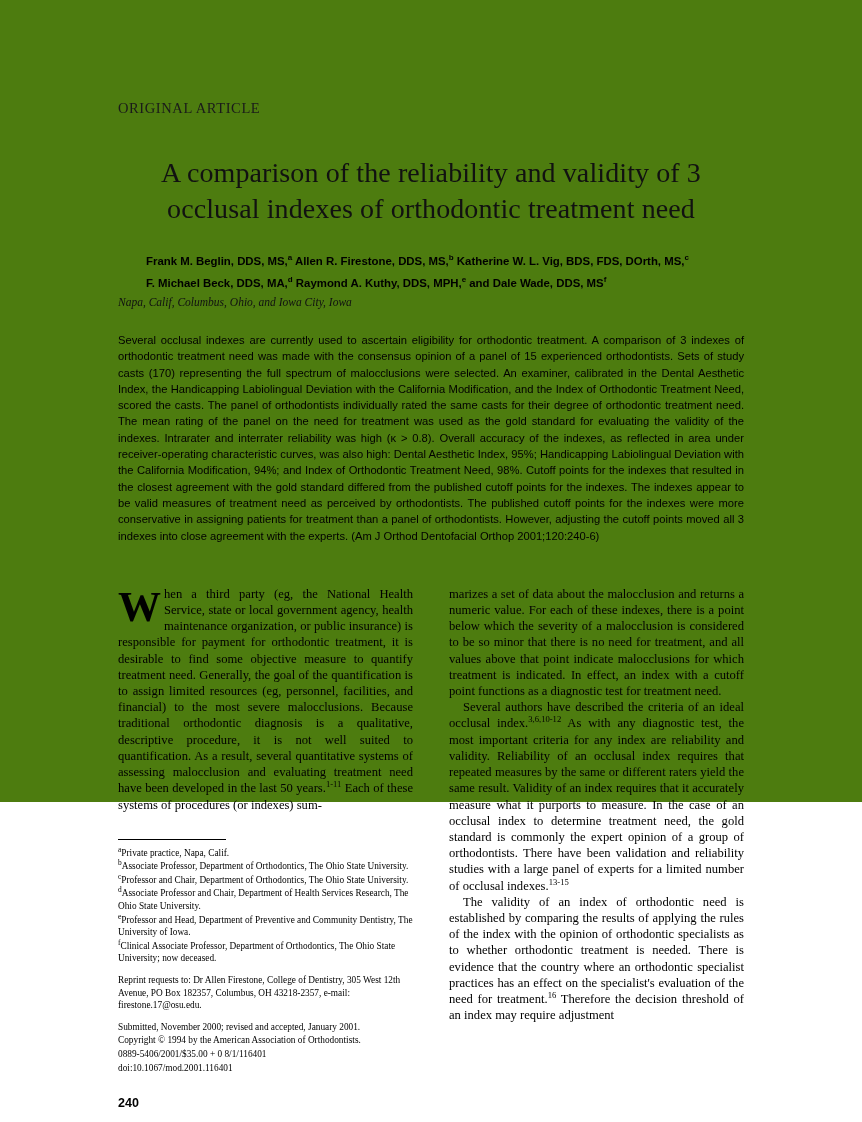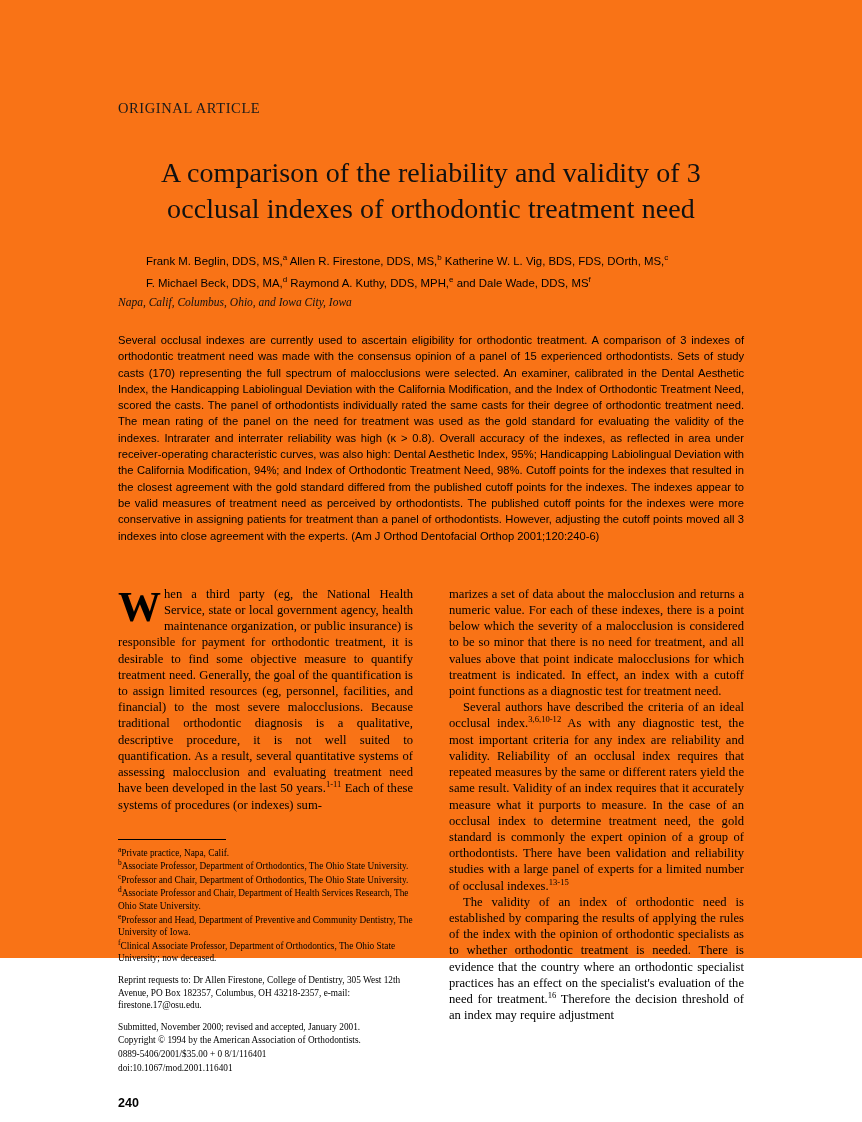--- a/index.html
+++ b/index.html
@@ -12,22 +12,22 @@
     height: 1122px;
     font-family: "Liberation Serif", serif;
     color: #000000;
     position: relative;
     overflow: hidden;
   }
   .page {
     position: absolute;
     left: 0; top: 0;
     width: 862px;
-    height: 958px;
-    background: #f97316;
+    height: 802px;
+    background: #4d7c0f;
   }
   .content {
     position: absolute;
     left: 118px;
     top: 100px;
     width: 626px;
   }
 
   .article-type {
     font-family: "Liberation Serif", serif;
@@ -44,21 +44,21 @@
     font-weight: normal;
     color: #111111;
     margin: 0 0 26px 0;
     letter-spacing: 0.1px;
     text-align: center;
   }
 
   .authors {
     font-family: "Liberation Sans", sans-serif;
     font-size: 11.4px;
-    font-weight: normal;
+    font-weight: bold;
     line-height: 16.5px;
     color: #000000;
     margin-bottom: 5px;
     padding-left: 28px;
   }
   .authors sup {
     font-size: 8px;
     vertical-align: super;
     line-height: 0;
   }

